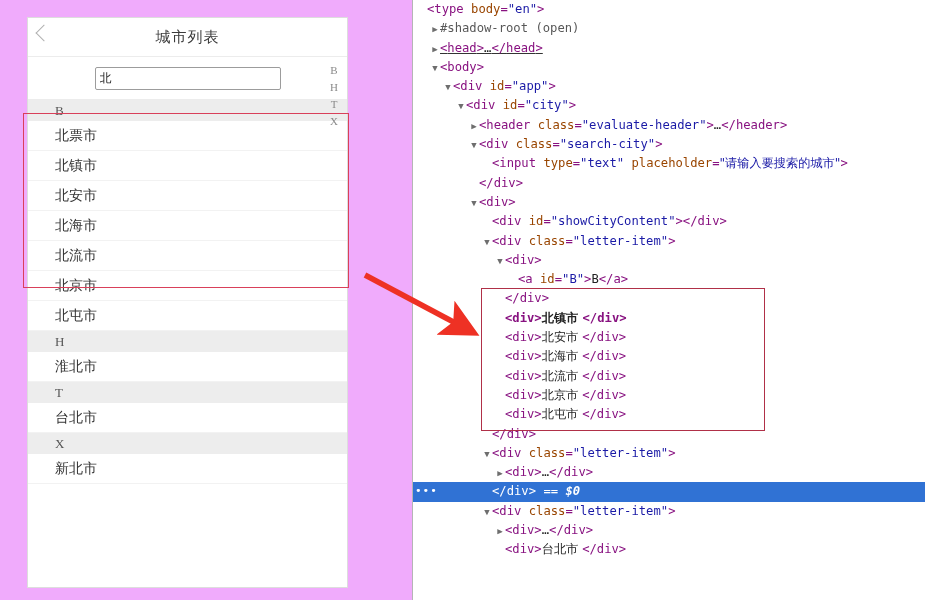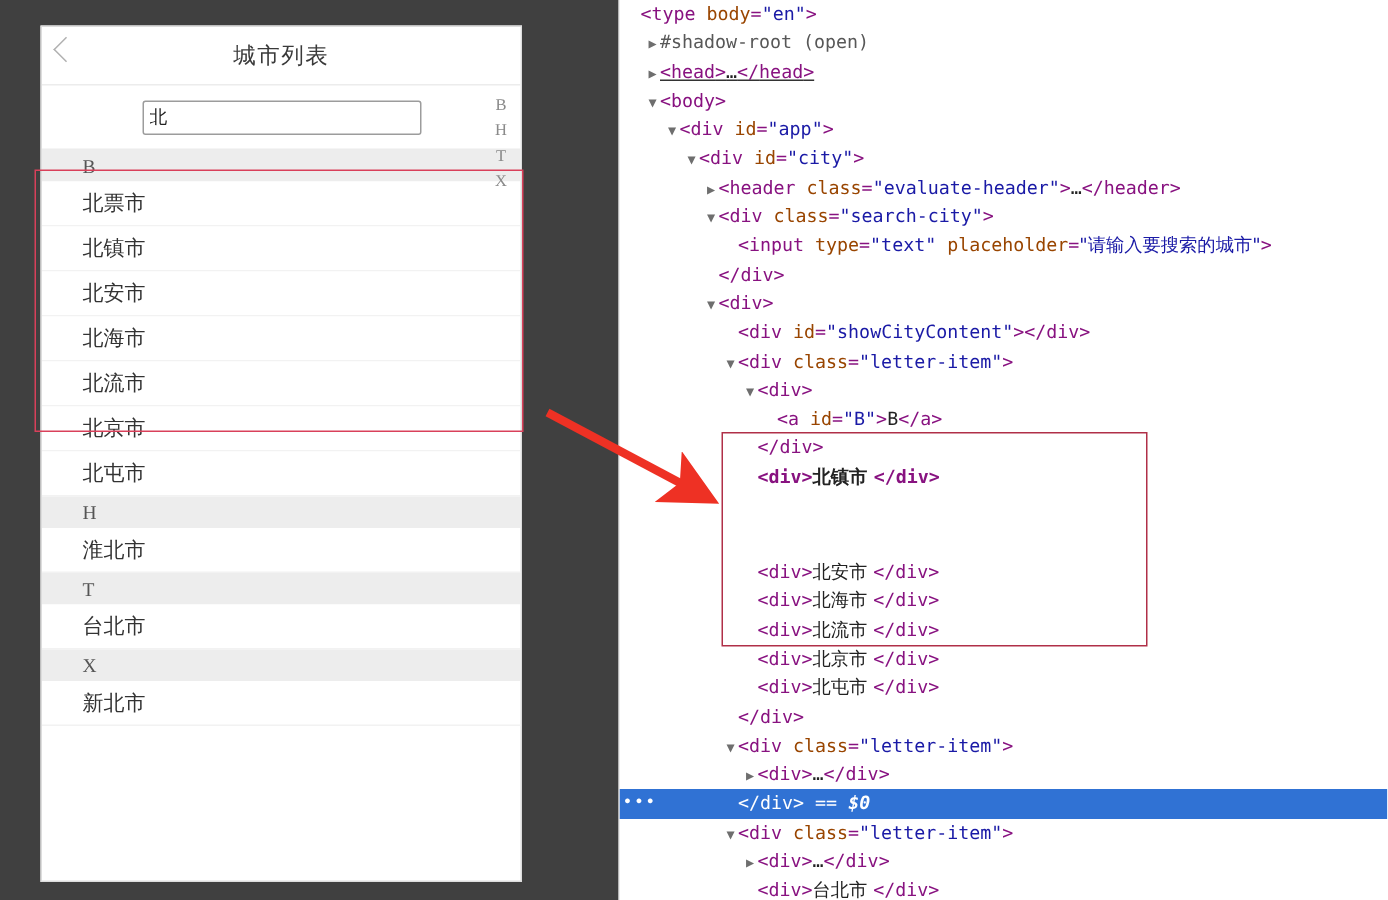--- a/index.html
+++ b/index.html
@@ -13,21 +13,21 @@
     font-family: "Liberation Sans", "DejaVu Sans", sans-serif;
     overflow: hidden;
     position: relative;
   }
 
   
   #left-pane {
     position: absolute;
     left: 0; top: 0;
     width: 412px; height: 600px;
-    background: #404040;
+    background: #f0abfc;
     overflow: hidden;
   }
   #divider {
     position: absolute;
     left: 412px; top: 0;
     width: 1px; height: 600px;
     background: #b5b5b5;
   }
 
   #phone {
@@ -284,21 +284,21 @@
       <div class="dom-line" style="padding-left: 56px;"><span class="twisty open"></span><span class="punc">&lt;</span><span class="tag">div</span><span> </span><span class="attr">class</span><span class="punc">=</span><span class="val">"search-city"</span><span class="punc">&gt;</span></div>
       <div class="dom-line" style="padding-left: 69px;"><span class="twisty none"></span><span class="punc">&lt;</span><span class="tag">input</span><span> </span><span class="attr">type</span><span class="punc">=</span><span class="val">"text"</span><span> </span><span class="attr">placeholder</span><span class="punc">=</span><span class="val cjk">"请输入要搜索的城市"</span><span class="punc">&gt;</span></div>
       <div class="dom-line" style="padding-left: 56px;"><span class="twisty none"></span><span class="punc">&lt;/</span><span class="tag">div</span><span class="punc">&gt;</span></div>
       <div class="dom-line" style="padding-left: 56px;"><span class="twisty open"></span><span class="punc">&lt;</span><span class="tag">div</span><span class="punc">&gt;</span></div>
       <div class="dom-line" style="padding-left: 69px;"><span class="twisty none"></span><span class="punc">&lt;</span><span class="tag">div</span><span> </span><span class="attr">id</span><span class="punc">=</span><span class="val">"showCityContent"</span><span class="punc">&gt;</span><span class="punc">&lt;/</span><span class="tag">div</span><span class="punc">&gt;</span></div>
       <div class="dom-line" style="padding-left: 69px;"><span class="twisty open"></span><span class="punc">&lt;</span><span class="tag">div</span><span> </span><span class="attr">class</span><span class="punc">=</span><span class="val">"letter-item"</span><span class="punc">&gt;</span></div>
       <div class="dom-line" style="padding-left: 82px;"><span class="twisty open"></span><span class="punc">&lt;</span><span class="tag">div</span><span class="punc">&gt;</span></div>
       <div class="dom-line" style="padding-left: 95px;"><span class="twisty none"></span><span class="punc">&lt;</span><span class="tag">a</span><span> </span><span class="attr">id</span><span class="punc">=</span><span class="val">"B"</span><span class="punc">&gt;</span><span class="txt">B</span><span class="punc">&lt;/</span><span class="tag">a</span><span class="punc">&gt;</span></div>
       <div class="dom-line" style="padding-left: 82px;"><span class="twisty none"></span><span class="punc">&lt;/</span><span class="tag">div</span><span class="punc">&gt;</span></div>
       <div class="dom-line" style="padding-left: 82px; font-weight: bold;"><span class="twisty none"></span><span class="punc">&lt;</span><span class="tag">div</span><span class="punc">&gt;</span><span class="txt cjk">北镇市 </span><span class="punc">&lt;/</span><span class="tag">div</span><span class="punc">&gt;</span></div>
-      <div class="dom-line" style="padding-left: 82px; margin-top: 44px;"><span class="twisty none"></span><span class="punc">&lt;</span><span class="tag">div</span><span class="punc">&gt;</span><span class="txt cjk">北安市 </span><span class="punc">&lt;/</span><span class="tag">div</span><span class="punc">&gt;</span></div>
+      <div class="dom-line" style="padding-left: 82px;"><span class="twisty none"></span><span class="punc">&lt;</span><span class="tag">div</span><span class="punc">&gt;</span><span class="txt cjk">北安市 </span><span class="punc">&lt;/</span><span class="tag">div</span><span class="punc">&gt;</span></div>
       <div class="dom-line" style="padding-left: 82px;"><span class="twisty none"></span><span class="punc">&lt;</span><span class="tag">div</span><span class="punc">&gt;</span><span class="txt cjk">北海市 </span><span class="punc">&lt;/</span><span class="tag">div</span><span class="punc">&gt;</span></div>
       <div class="dom-line" style="padding-left: 82px;"><span class="twisty none"></span><span class="punc">&lt;</span><span class="tag">div</span><span class="punc">&gt;</span><span class="txt cjk">北流市 </span><span class="punc">&lt;/</span><span class="tag">div</span><span class="punc">&gt;</span></div>
       <div class="dom-line" style="padding-left: 82px;"><span class="twisty none"></span><span class="punc">&lt;</span><span class="tag">div</span><span class="punc">&gt;</span><span class="txt cjk">北京市 </span><span class="punc">&lt;/</span><span class="tag">div</span><span class="punc">&gt;</span></div>
       <div class="dom-line" style="padding-left: 82px;"><span class="twisty none"></span><span class="punc">&lt;</span><span class="tag">div</span><span class="punc">&gt;</span><span class="txt cjk">北屯市 </span><span class="punc">&lt;/</span><span class="tag">div</span><span class="punc">&gt;</span></div>
       <div class="dom-line" style="padding-left: 69px;"><span class="twisty none"></span><span class="punc">&lt;/</span><span class="tag">div</span><span class="punc">&gt;</span></div>
       <div class="dom-line" style="padding-left: 69px;"><span class="twisty open"></span><span class="punc">&lt;</span><span class="tag">div</span><span> </span><span class="attr">class</span><span class="punc">=</span><span class="val">"letter-item"</span><span class="punc">&gt;</span></div>
       <div class="dom-line" style="padding-left: 82px;"><span class="twisty closed"></span><span class="punc">&lt;</span><span class="tag">div</span><span class="punc">&gt;</span><span class="txt">…</span><span class="punc">&lt;/</span><span class="tag">div</span><span class="punc">&gt;</span></div>
       <div class="dom-line selected" style="padding-left: 69px;"><span class="dots-badge">•••</span><span class="twisty none"></span><span class="punc">&lt;/</span><span class="tag">div</span><span class="punc">&gt;</span><span> </span><span class="eq">==</span><span> </span><span class="dollar">$0</span></div>
       <div class="dom-line" style="padding-left: 69px;"><span class="twisty open"></span><span class="punc">&lt;</span><span class="tag">div</span><span> </span><span class="attr">class</span><span class="punc">=</span><span class="val">"letter-item"</span><span class="punc">&gt;</span></div>
       <div class="dom-line" style="padding-left: 82px;"><span class="twisty closed"></span><span class="punc">&lt;</span><span class="tag">div</span><span class="punc">&gt;</span><span class="txt">…</span><span class="punc">&lt;/</span><span class="tag">div</span><span class="punc">&gt;</span></div>

